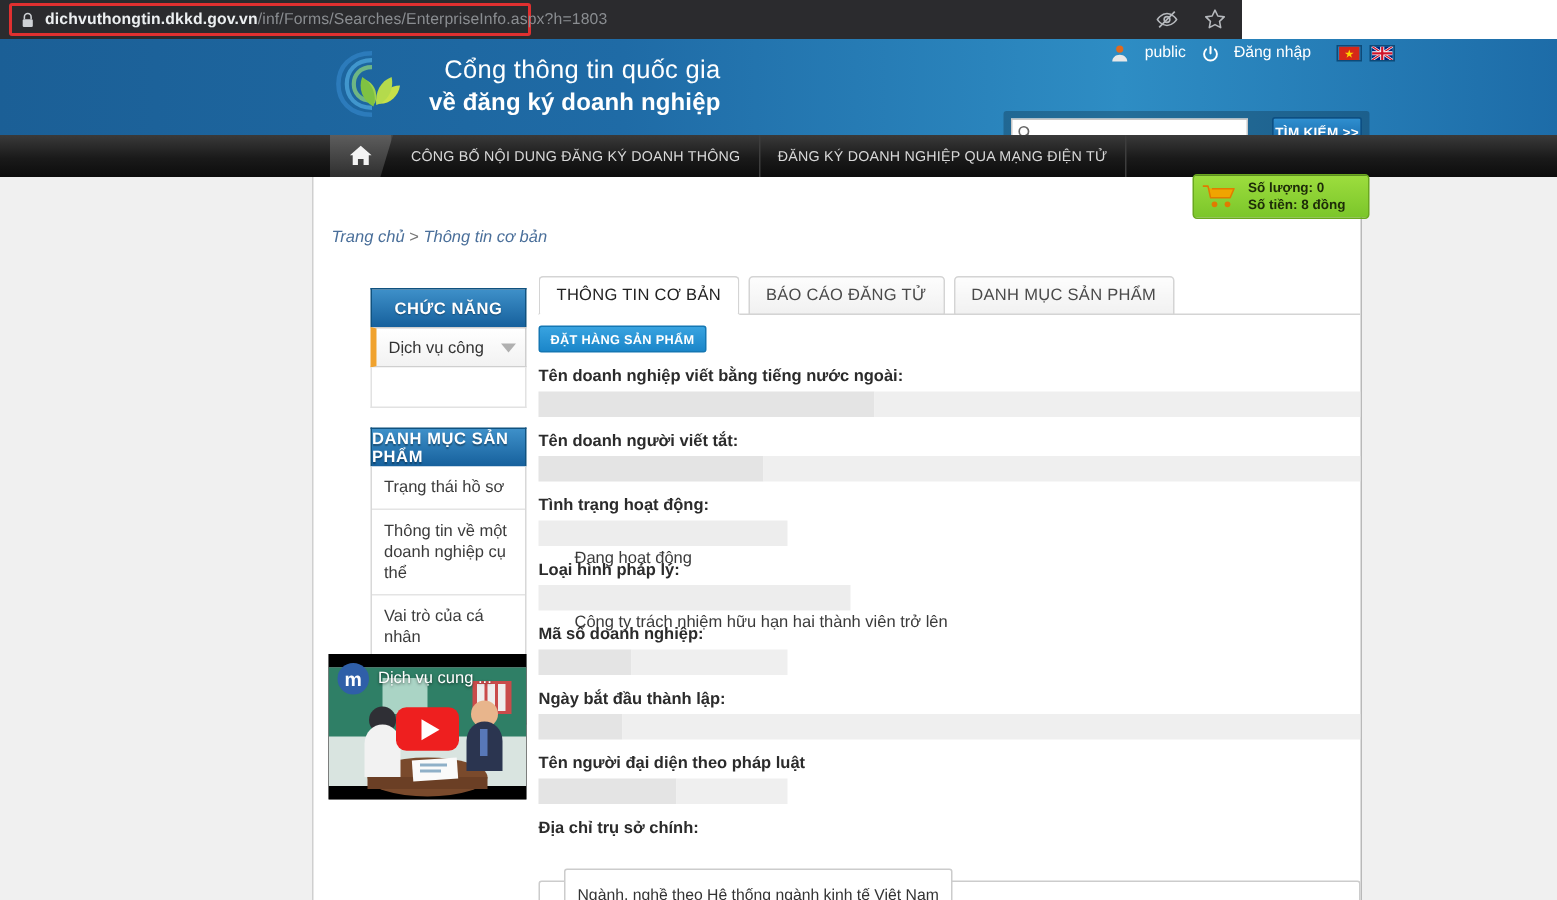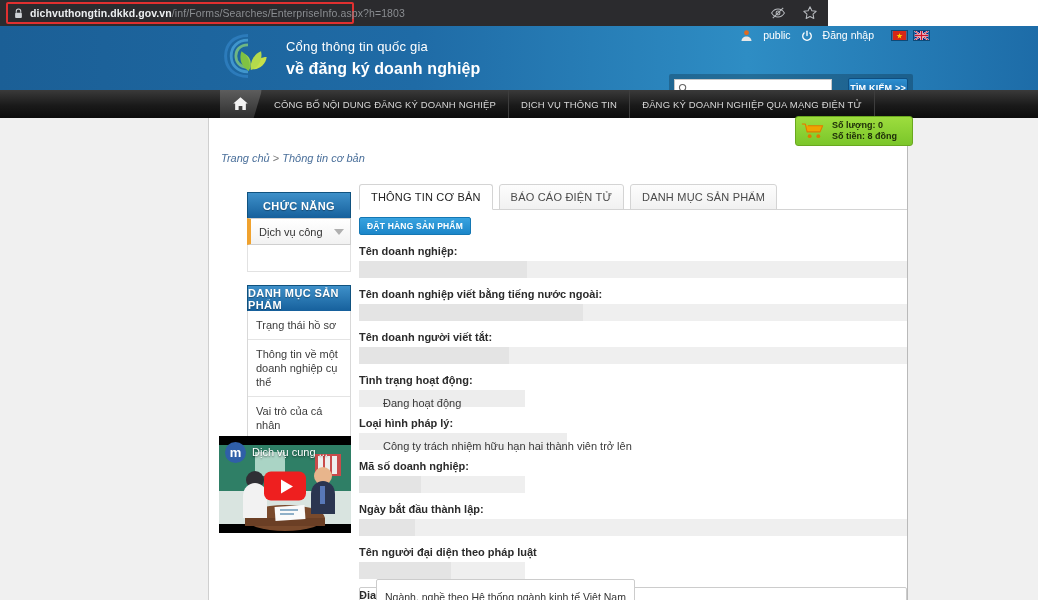--- a/index.html
+++ b/index.html
@@ -46,22 +46,23 @@
     background: #1c639c;
     background-image: linear-gradient(to right, #1b5f96 0%, #1f6ba6 40%, #2e8dc4 72%, #1d6ca8 100%);
   }
   .logo-wrap {
     position: absolute; left: 220px; top: 2px;
     display: flex; align-items: center; gap: 10px;
   }
   .logo-mark { width: 56px; height: 56px; flex: 0 0 auto; }
   .logo-text { padding-top: 4px; }
   .logo-line1 {
-    color: #ffffff; font-size: 13px; line-height: 21px;
+    color: #ffffff; font-size: 17px; line-height: 21px;
     letter-spacing: 0.2px;
+    text-align: right;
   }
   .logo-line2 {
     color: #ffffff; font-size: 16px; font-weight: 700; line-height: 24px;
     letter-spacing: 0.1px;
   }
 
   .topbar-right {
     position: absolute; right: 108px; top: 3px;
     display: flex; align-items: center; gap: 10px;
     font-size: 10.5px; color: #ffffff;
@@ -231,21 +232,21 @@
   .field { margin-top: 9px; }
   .field-label {
     font-size: 11px; font-weight: 700; color: #2b2b2b; line-height: 14px;
   }
   .row-strip {
     position: relative; height: 17px; margin-top: 3px;
   }
   .row-strip .seg-a { position: absolute; left: 0; top: 0; height: 17px; background: #e4e4e4; }
   .row-strip .seg-b { position: absolute; top: 0; height: 17px; background: #efefef; }
   .row-strip .txt {
-    position: absolute; left: 1px; top: 4px; height: 17px; display: flex;
+    position: absolute; left: 1px; top: 16px; height: 17px; display: flex;
     align-items: center; font-size: 11px; color: #3a3a3a; z-index: 2; padding-left: 23px;
   }
 
   
   .fieldset-box {
     position: absolute; left: 150px; top: 469px; width: 548px; height: 60px;
     border: 1px solid #cccccc; border-radius: 2px;
   }
   .fieldset-legend {
     position: absolute; left: 16px; top: -9px; height: 35px;
@@ -356,22 +357,21 @@
     </div>
   </div>
 
   <div class="navbar">
     <div class="nav-inner">
       <div class="nav-home">
         <svg viewBox="0 0 20 18">
           <path d="M10 1L1.5 8.4h2.2V16h4.1v-4.6h4.4V16h4.1V8.4h2.2z" fill="#f3f3f3"></path>
         </svg>
       </div>
-      <div class="nav-item">CÔNG BỐ NỘI DUNG ĐĂNG KÝ DOANH NGHIỆP</div>
-      <div class="nav-item">DỊCH VỤ THÔNG TIN</div>
+      <div class="nav-item">CÔNG BỐ NỘI DUNG ĐĂNG KÝ DOANH THÔNG</div>
       <div class="nav-item">ĐĂNG KÝ DOANH NGHIỆP QUA MẠNG ĐIỆN TỬ</div>
     </div>
   </div>
 
   <div class="cart-badge">
     <svg viewBox="0 0 30 22">
       <path d="M1 3h4l2 9h15l3-7H8" fill="#f0a400" stroke="#e07b00" stroke-width="1.2" stroke-linejoin="round"></path>
       <circle cx="10" cy="17" r="2.2" fill="#e07b00"></circle>
       <circle cx="20" cy="17" r="2.2" fill="#e07b00"></circle>
     </svg>
@@ -434,35 +434,27 @@
         <div class="vid-title">Dịch vụ cung ...</div>
       </div>
       <div class="play-btn">
         <span class="tri"></span>
       </div>
     </div>
 
     <div class="main">
       <div class="tabs">
         <div class="tab active">THÔNG TIN CƠ BẢN</div>
-        <div class="tab">BÁO CÁO ĐIỆN TỬ</div>
+        <div class="tab">BÁO CÁO ĐĂNG TỬ</div>
         <div class="tab">DANH MỤC SẢN PHẨM</div>
       </div>
       <div class="tab-underline"></div>
 
       <div class="order-btn">ĐẶT HÀNG SẢN PHẨM</div>
 
-      <div class="field">
-        <div class="field-label">Tên doanh nghiệp:</div>
-        <div class="row-strip">
-          <span class="seg-a" style="width:168px"></span>
-          <span class="seg-b" style="left:168px; width:380px"></span>
-          <span class="txt"></span>
-        </div>
-      </div>
 
       <div class="field">
         <div class="field-label">Tên doanh nghiệp viết bằng tiếng nước ngoài:</div>
         <div class="row-strip">
           <span class="seg-a" style="width:224px"></span>
           <span class="seg-b" style="left:224px; width:324px"></span>
           <span class="txt"></span>
         </div>
       </div>
 

